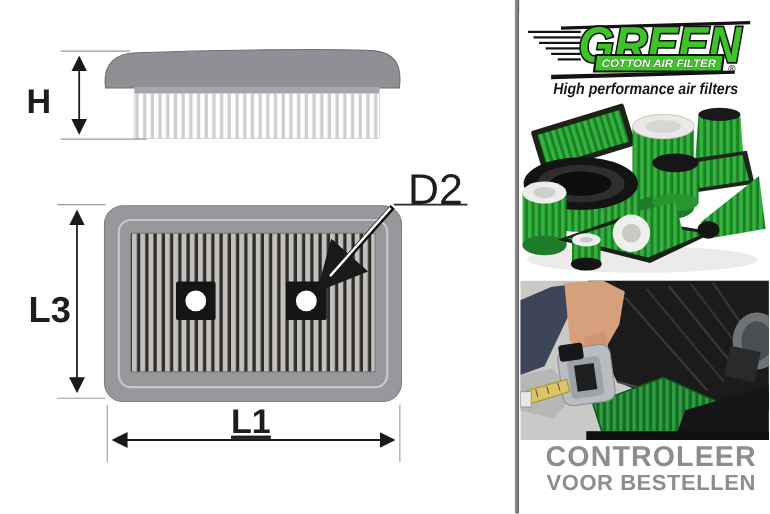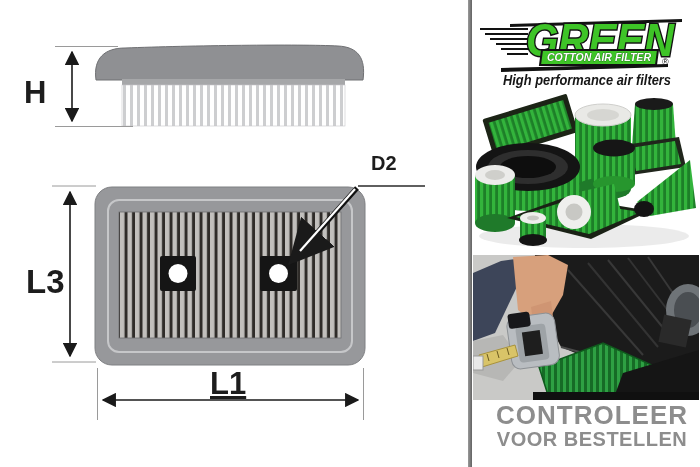--- a/index.html
+++ b/index.html
@@ -4,21 +4,21 @@
 <style>
   html,body{margin:0;padding:0;background:#ffffff;}
   #stage{position:relative;width:700px;height:467px;background:#ffffff;overflow:hidden;
          font-family:"Liberation Sans",sans-serif;}
   
   #diagram{position:absolute;left:0;top:0;width:468px;height:467px;background:#fff;}
   .dim-label{position:absolute;color:#1d1d1d;font-weight:bold;line-height:1;}
   #h-label {left:24px;top:77px;font-size:31px;}
   #l3-label{left:26px;top:265px;font-size:33px;text-align:center;}
   #l1-label{left:210px;top:368px;font-size:31px;text-decoration:underline;}
-  #d2-label{left:371px;top:153px;font-size:20px;font-weight:bold;}
+  #d2-label{left:371px;top:153px;font-size:39px;font-weight:normal;}
   
   #divider{position:absolute;left:468px;top:0;width:4px;height:467px;
            background:linear-gradient(90deg,#9a9a9a,#636363);}
   
   #brand-panel{position:absolute;left:472px;top:12px;width:228px;height:467px;background:#fff;}
   #logo-svg{position:absolute;left:0;top:0;}
   #collage-svg{position:absolute;left:2px;top:78px;}
   #photo-svg{position:absolute;left:1px;top:243px;}
   #notice{position:absolute;left:0;top:390px;width:240px;text-align:center;
           color:var(--notice-gray,#8d8d8d);font-weight:bold;}

